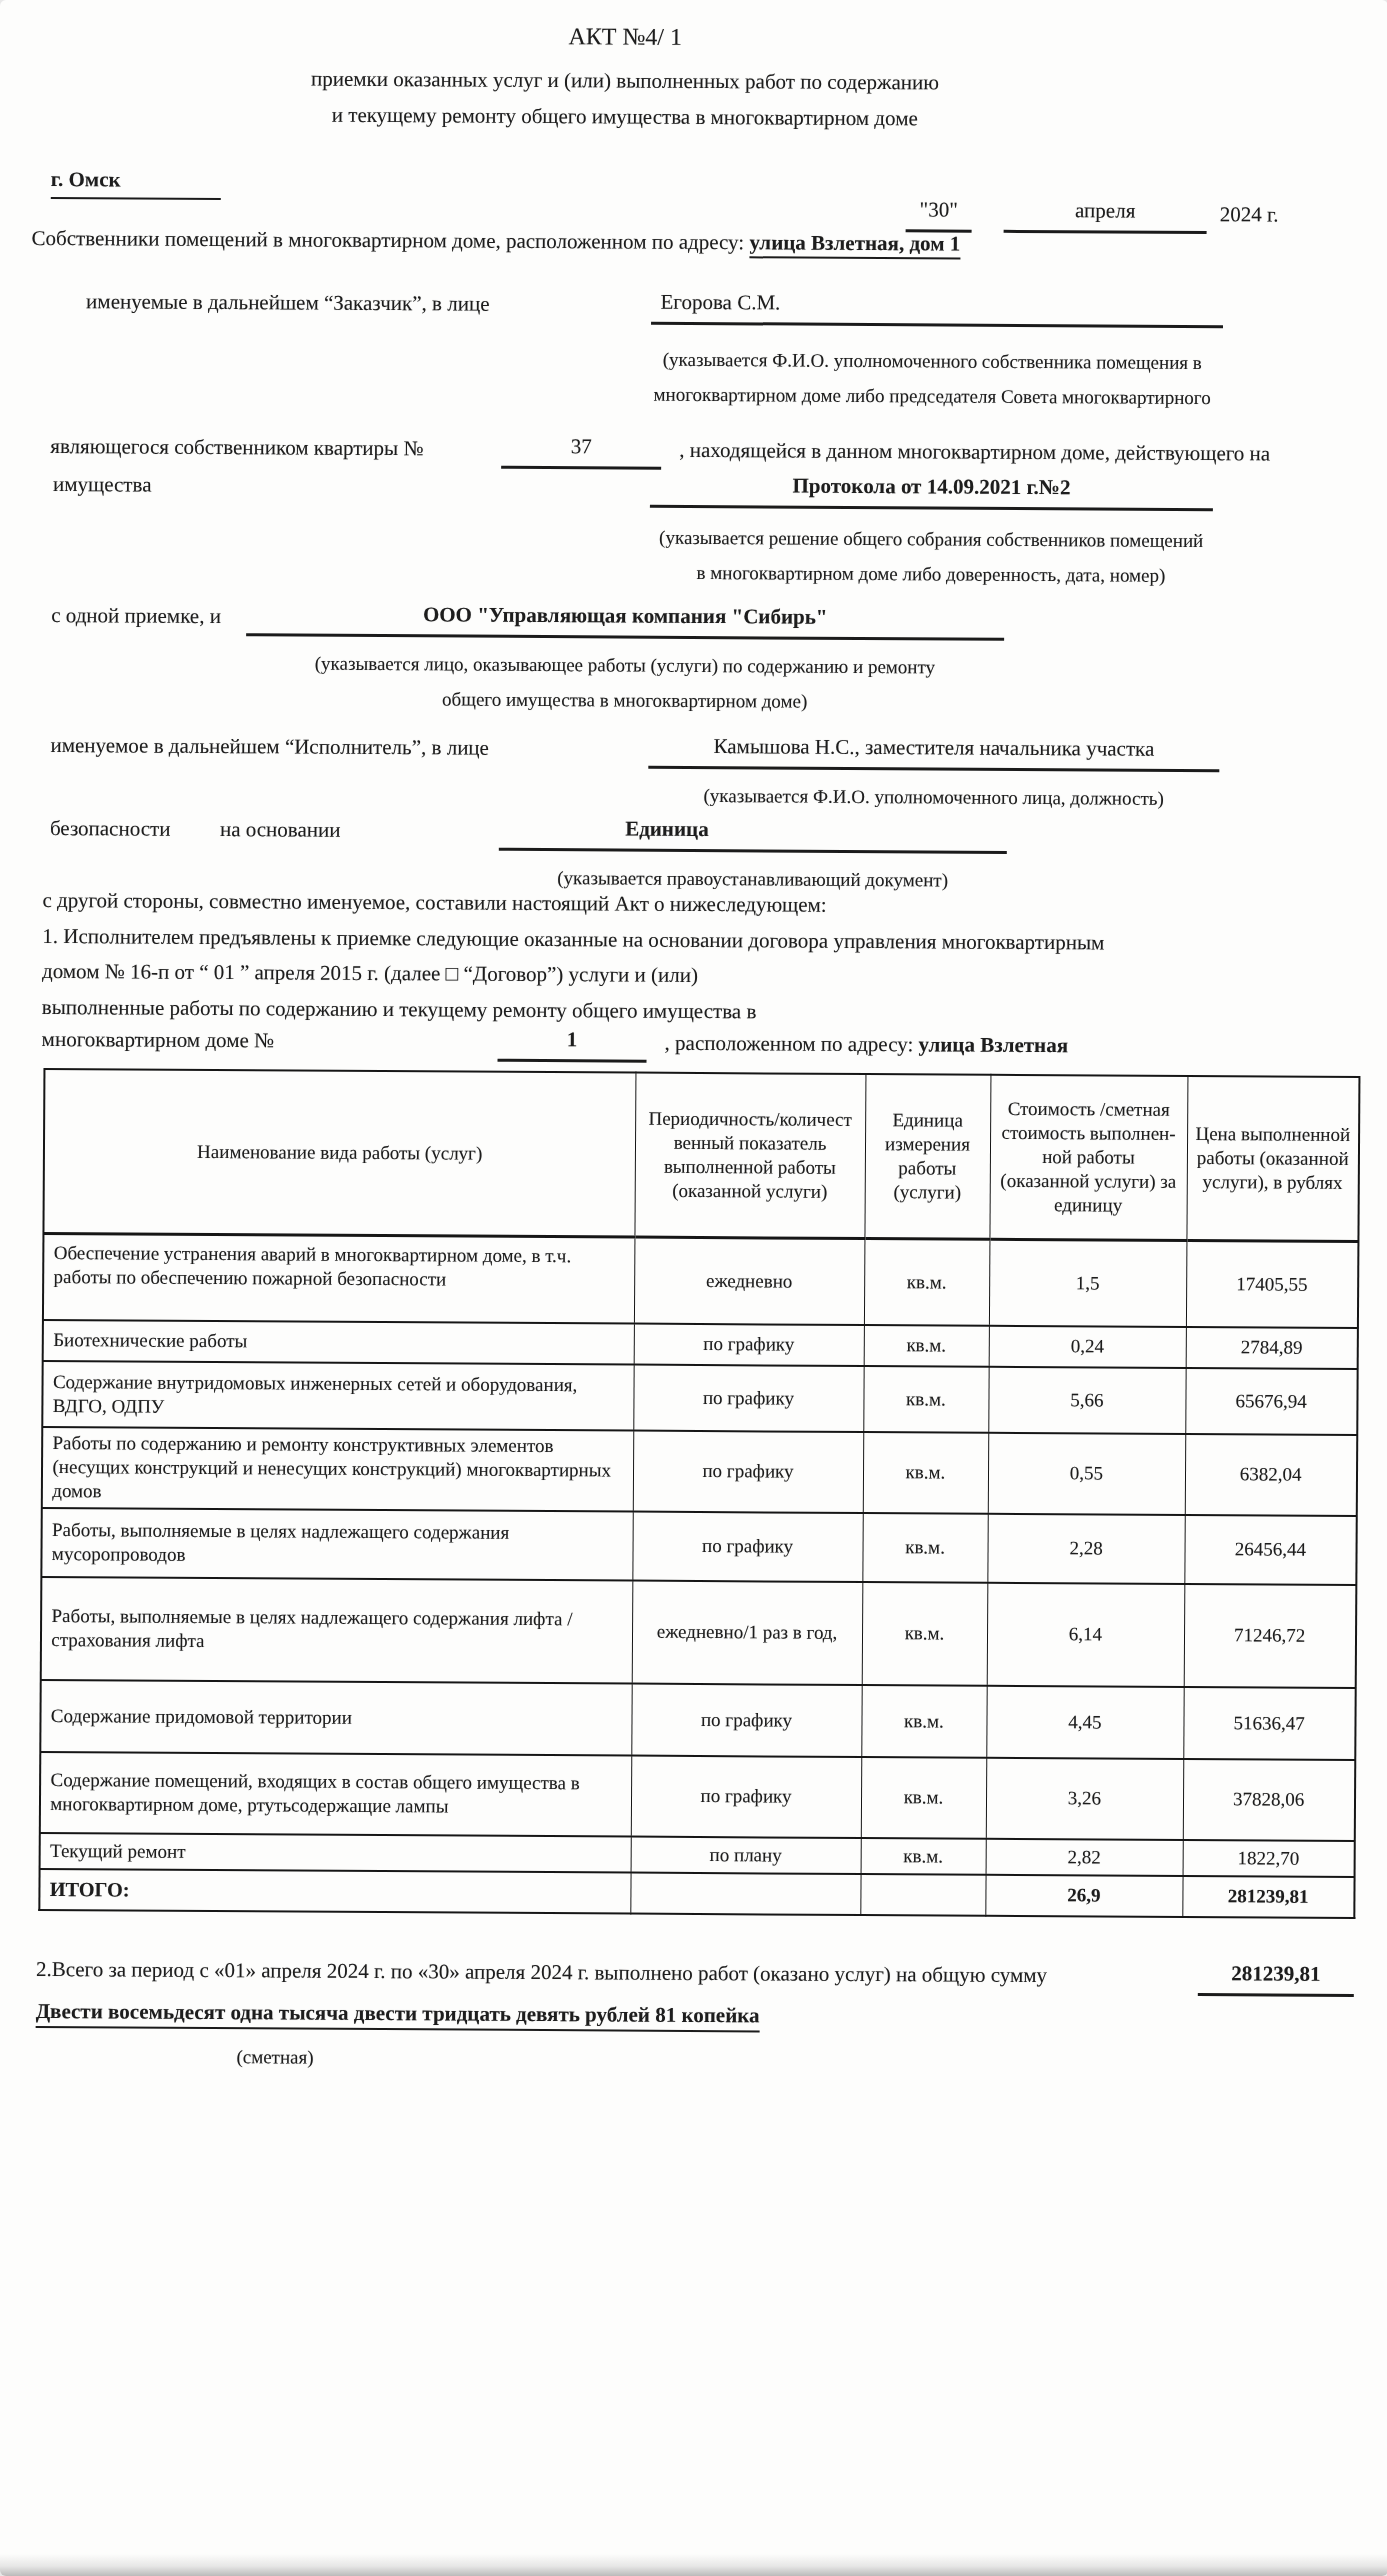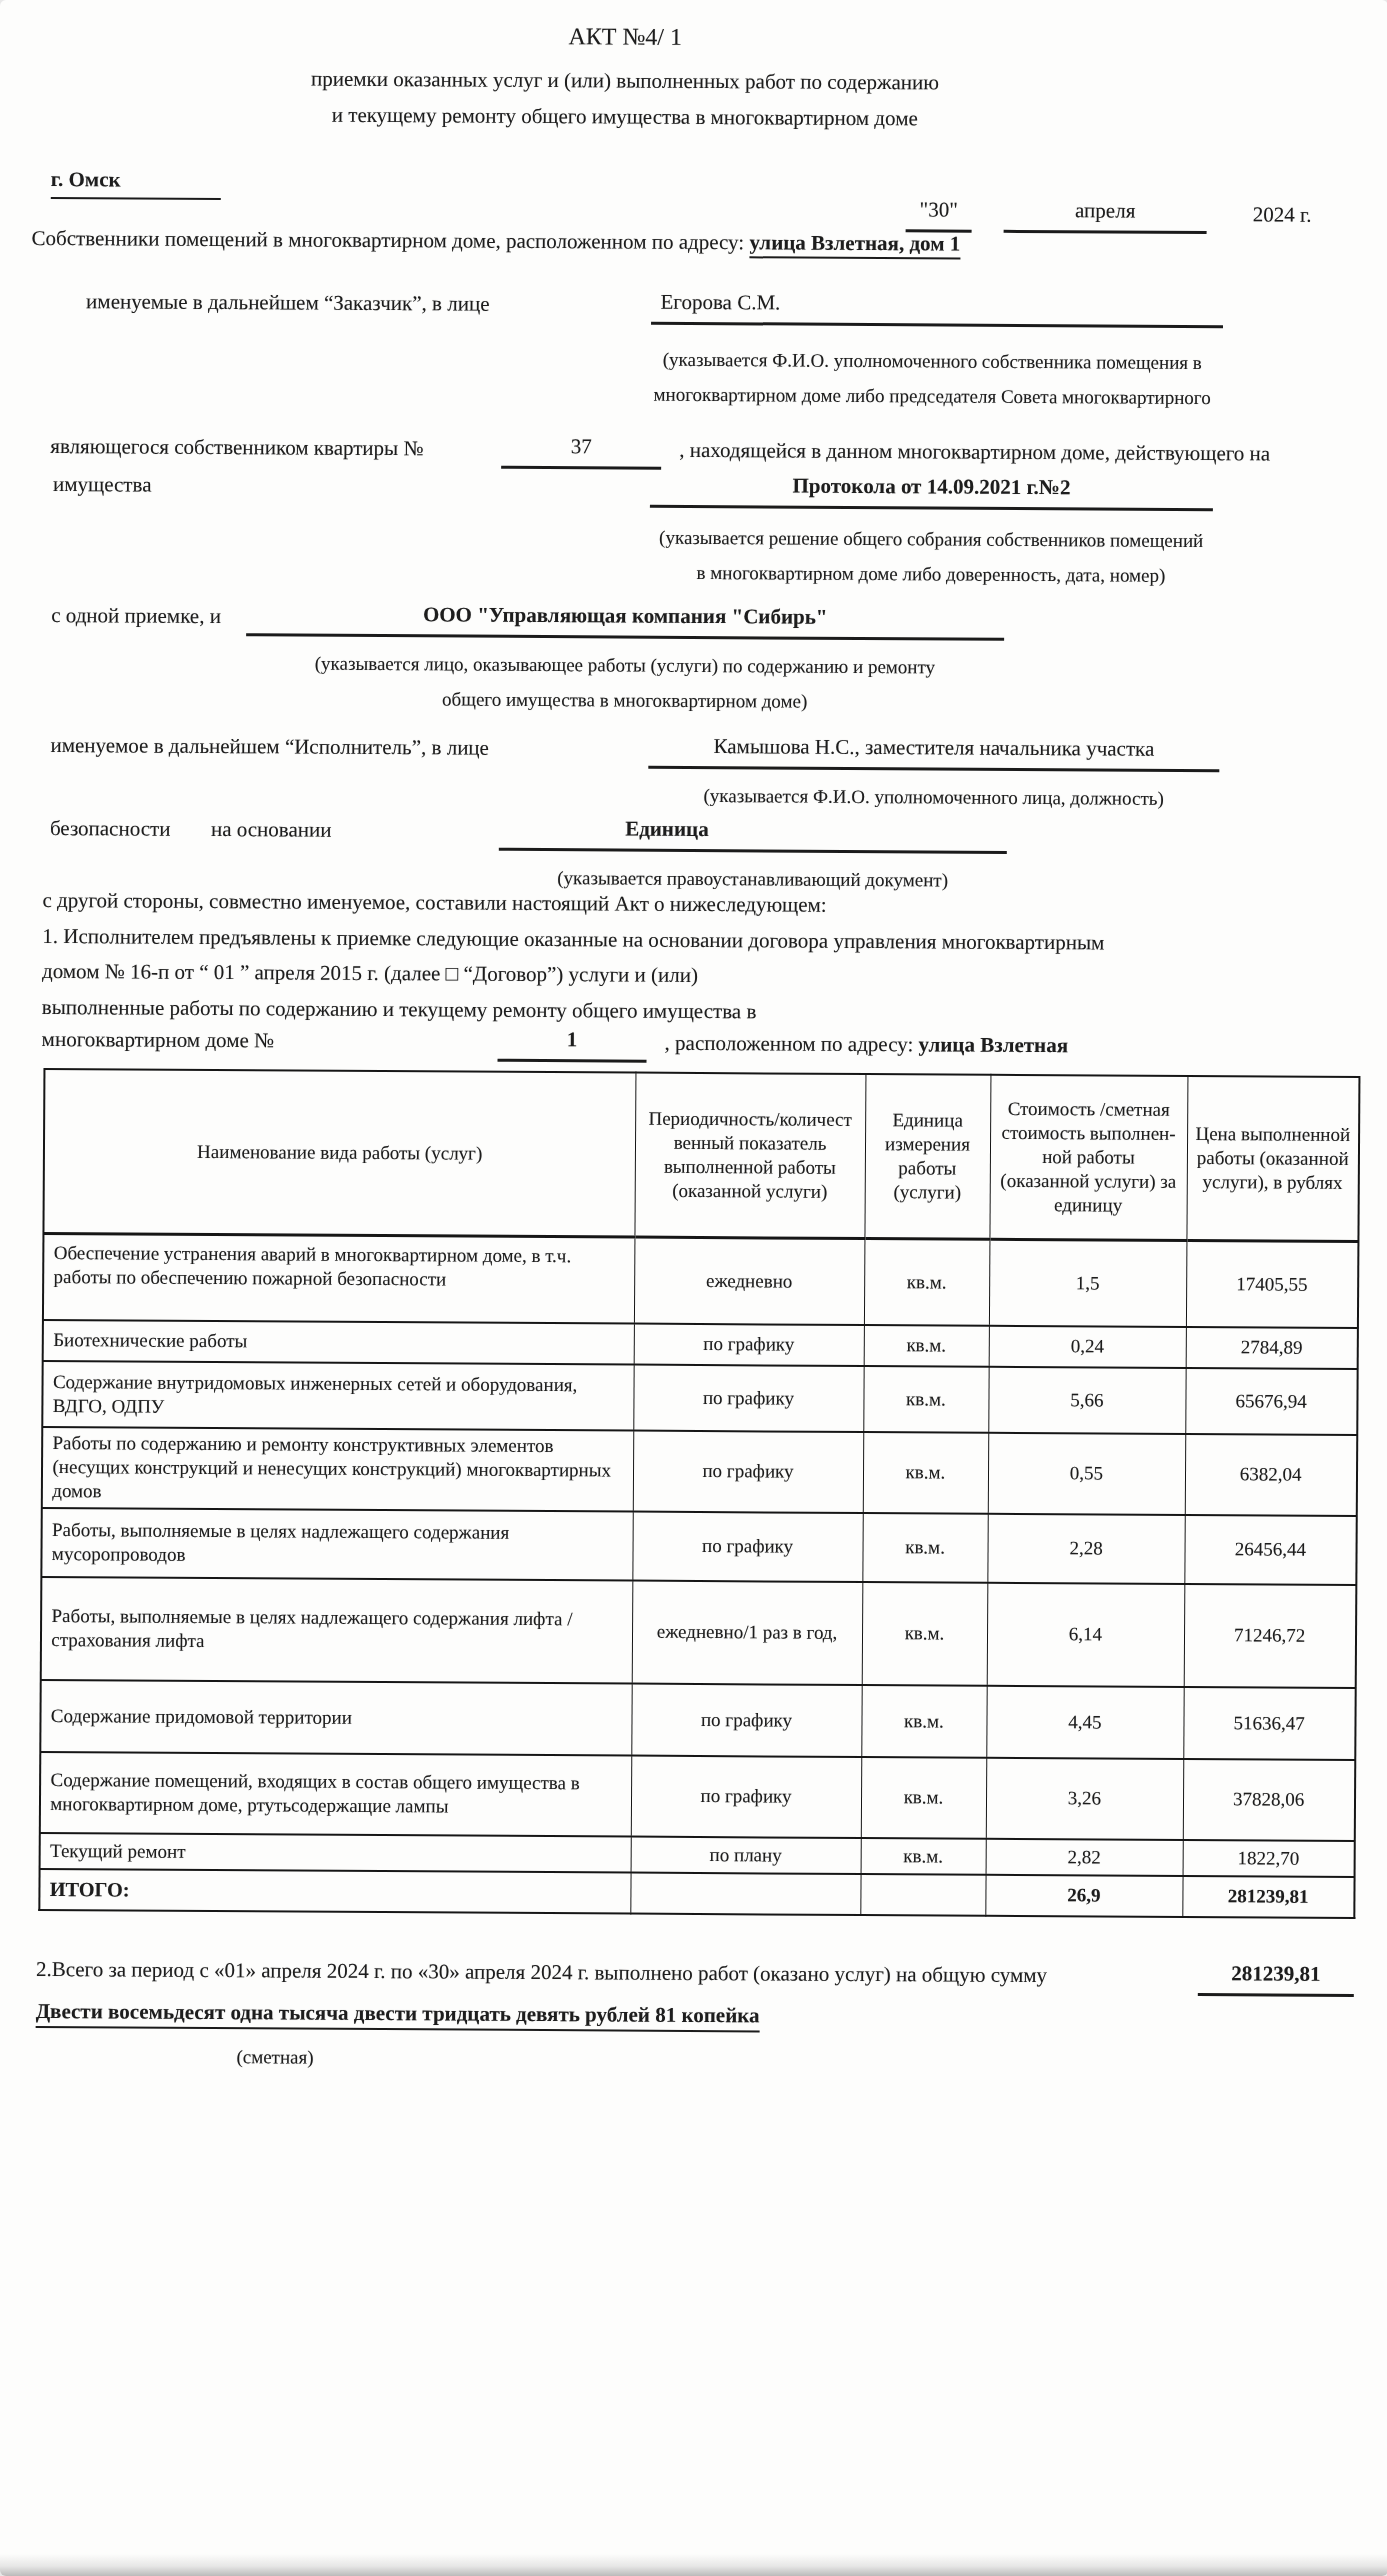--- a/index.html
+++ b/index.html
@@ -64,21 +64,21 @@
     <div class="line centerband title" style="top:20.3px">АКТ №4/ 1</div>
     <div class="line centerband sub" style="top:64px">приемки оказанных услуг и (или) выполненных работ по содержанию</div>
     <div class="line centerband sub" style="top:100px">и текущему ремонту общего имущества в многоквартирном доме</div>
 
     <div class="line" style="top:166px">
       <span class="cityline b" style="margin-left:52px">г. Омск</span>
     </div>
     <div class="line" style="top:194px; height:36px">
       <span class="uval" style="left:907px; width:66px">"30"</span>
       <span class="uval" style="left:1005px; width:203px">апреля</span>
-      <span class="abs" style="left:1254px">2024 г.</span>
+      <span class="abs" style="left:1221px">2024 г.</span>
     </div>
 
     <div class="line" style="top:225px">
       <span style="margin-left:33px">Собственники помещений в многоквартирном доме, расположенном по адресу:</span>
       <span> </span>
       <span class="addr b">улица Взлетная, дом 1</span>
     </div>
 
     <div class="line" style="top:288px; height:39px">
       <span class="abs" style="left:88px">именуемые в дальнейшем “Заказчик”, в лице</span>
@@ -122,21 +122,21 @@
     <div class="line" style="top:732px; height:39px">
       <span class="abs" style="left:55px">именуемое в дальнейшем “Исполнитель”, в лице</span>
       <span class="uval" style="left:653px; width:571px">Камышова Н.С., заместителя начальника участка</span>
     </div>
     <div class="line hint" style="top:780px">
       <span class="abs" style="left:653px; width:571px; text-align:center">(указывается Ф.И.О. уполномоченного лица, должность)</span>
     </div>
 
     <div class="line" style="top:815px; height:39px">
       <span class="abs" style="left:55px">безопасности</span>
-      <span class="abs" style="left:216px">на основании</span>
+      <span class="abs" style="left:225px">на основании</span>
       <span class="uval b" style="left:504px; width:508px"><span style="position:relative; left:-86px">Единица</span></span>
     </div>
     <div class="line hint" style="top:863px">
       <span class="abs" style="left:504px; width:508px; text-align:center">(указывается правоустанавливающий документ)</span>
     </div>
 
     <div class="line" style="top:887px"><span style="margin-left:48px">с другой стороны, совместно именуемое, составили настоящий Акт о нижеследующем:</span></div>
     <div class="line" style="top:923px"><span style="margin-left:48px">1. Исполнителем предъявлены к приемке следующие оказанные на основании договора управления многоквартирным</span></div>
     <div class="line" style="top:958px"><span style="margin-left:48px">домом № 16-п от “ 01 ” апреля  2015 г. (далее □ “Договор”) услуги и (или)</span></div>
     <div class="line" style="top:994px"><span style="margin-left:48px">выполненные работы по содержанию и текущему ремонту общего имущества в</span></div>

